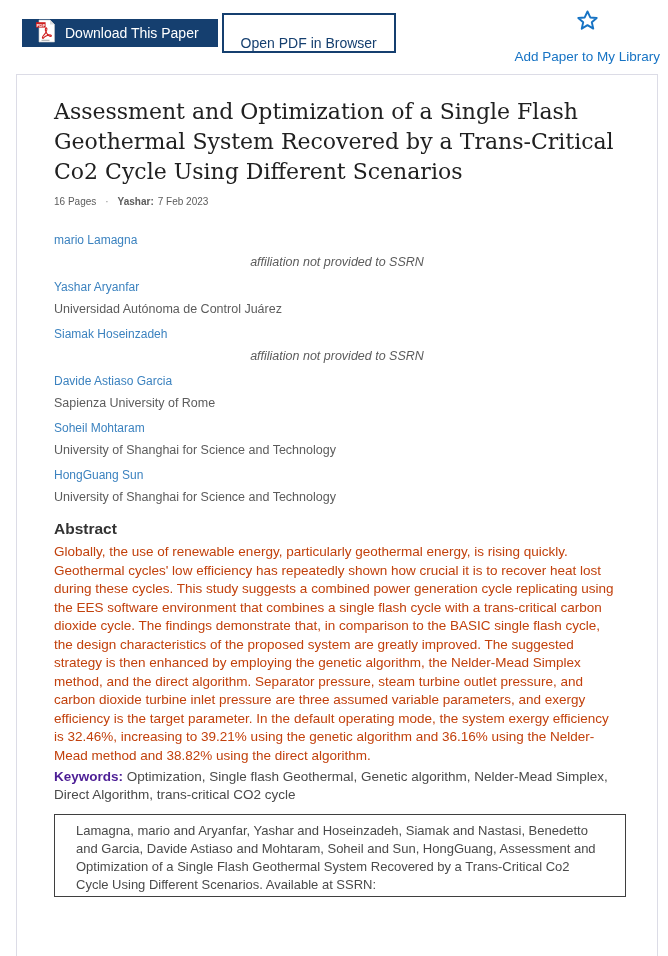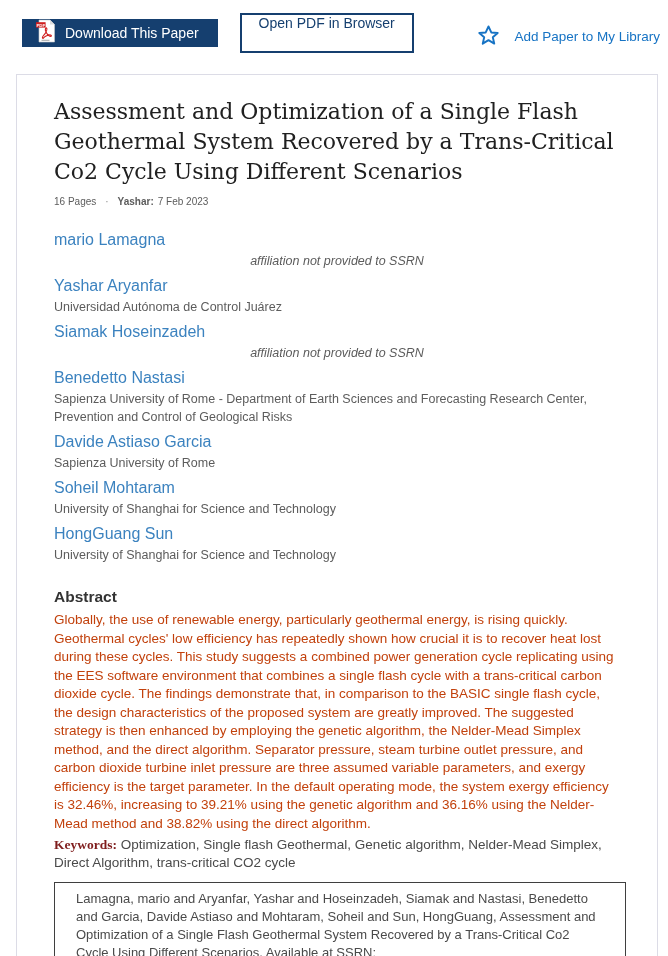--- a/index.html
+++ b/index.html
@@ -18,36 +18,37 @@
   }
   .btn-primary {
     display: inline-flex; align-items: center; gap: 9px;
     background: var(--navy); color: #fff;
     border: 1px solid var(--navy);
     height: 28px; padding: 0 18px 0 12px;
     font-size: 14px; font-family: inherit;
     cursor: pointer;
   }
   .btn-secondary {
-    display: inline-flex; align-items: flex-start;
+    display: inline-flex; align-items: flex-end;
     background: #fff; color: var(--navy);
     border: 2px solid var(--navy);
     height: 40px; padding: 0 17px;
-    margin-left: 22px;
+    margin-left: 4px;
     font-size: 14px; font-family: inherit;
     cursor: pointer;
   }
   .add-library {
     margin-left: auto;
     display: inline-flex; align-items: center; gap: 14px;
     color: var(--bright-blue);
     font-size: 13.5px;
     text-decoration: none;
     cursor: pointer;
     padding-top: 8px;
+    flex-direction: column;
   }
   
   .card {
     margin: 18px 10px 0 16px;
     border: 1px solid #dcdce6;
     padding: 22px 37px 30px 37px;
     min-height: 900px;
     background: #fff;
   }
   .paper-title {
@@ -62,48 +63,48 @@
     font-size: 10px; color: #5c5c5c;
     display: flex; align-items: center;
   }
   .meta-row .dot { margin: 0 9px; color: #8a8a8a; }
   .meta-row .posted-label { font-weight: 700; margin-right: 4px; }
   .authors { margin-top: 23px; }
   .author { margin-bottom: 6px; }
   .author-name {
     display: inline-block;
     color: var(--link-blue);
-    font-size: 16px; line-height: 19px;
+    font-size: 12px; line-height: 19px;
     text-decoration: none; cursor: pointer;
   }
   .author-affil {
     margin-top: 3px;
     font-size: 12.5px; line-height: 18px;
     color: #5c5c5c;
     max-width: 568px;
   }
   .author-affil.missing { font-style: italic; text-align: center; }
   .section-heading {
-    margin-top: 24px;
+    margin-top: 14px;
     font-size: 15.5px; line-height: 18px;
     font-weight: 700; color: #333;
   }
   .abstract-text {
     margin-top: 5px;
     font-size: 13.5px; line-height: 18.5px;
     color: #c2410c;
     max-width: 572px;
   }
   .keywords {
     margin-top: 3px;
     font-size: 13.5px; line-height: 18px;
     color: #4a4a4a;
     max-width: 572px;
   }
-  .keywords .kw-label { font-weight: 700; color: #7f1d1d; font-family: Liberation Serif, serif; }
+  .keywords .kw-label { font-weight: 700; color: #4c1d95; }
   .citation-label {
     margin-top: 7px;
     font-size: 13.5px; line-height: 17px;
     font-weight: 700; color: #333;
   }
   .citation-box {
     margin-top: 10px;
     width: 572px;
     border: 1px solid #3f3f3f;
     padding: 7px 28px 2px 21px;
@@ -160,24 +161,20 @@
     </div>
     <div class="author">
       <a class="author-name">Yashar Aryanfar</a>
       <div class="author-affil">Universidad Autónoma de Control Juárez</div>
     </div>
     <div class="author">
       <a class="author-name">Siamak Hoseinzadeh</a>
       <div class="author-affil missing">affiliation not provided to SSRN</div>
     </div>
     <div class="author">
-      <a class="author-name">Benedetto Nastasi</a>
-      <div class="author-affil">Sapienza University of Rome - Department of Earth Sciences and Forecasting Research Center, Prevention and Control of Geological Risks</div>
-    </div>
-    <div class="author">
       <a class="author-name">Davide Astiaso Garcia</a>
       <div class="author-affil">Sapienza University of Rome</div>
     </div>
     <div class="author">
       <a class="author-name">Soheil Mohtaram</a>
       <div class="author-affil">University of Shanghai for Science and Technology</div>
     </div>
     <div class="author">
       <a class="author-name">HongGuang Sun</a>
       <div class="author-affil">University of Shanghai for Science and Technology</div>

